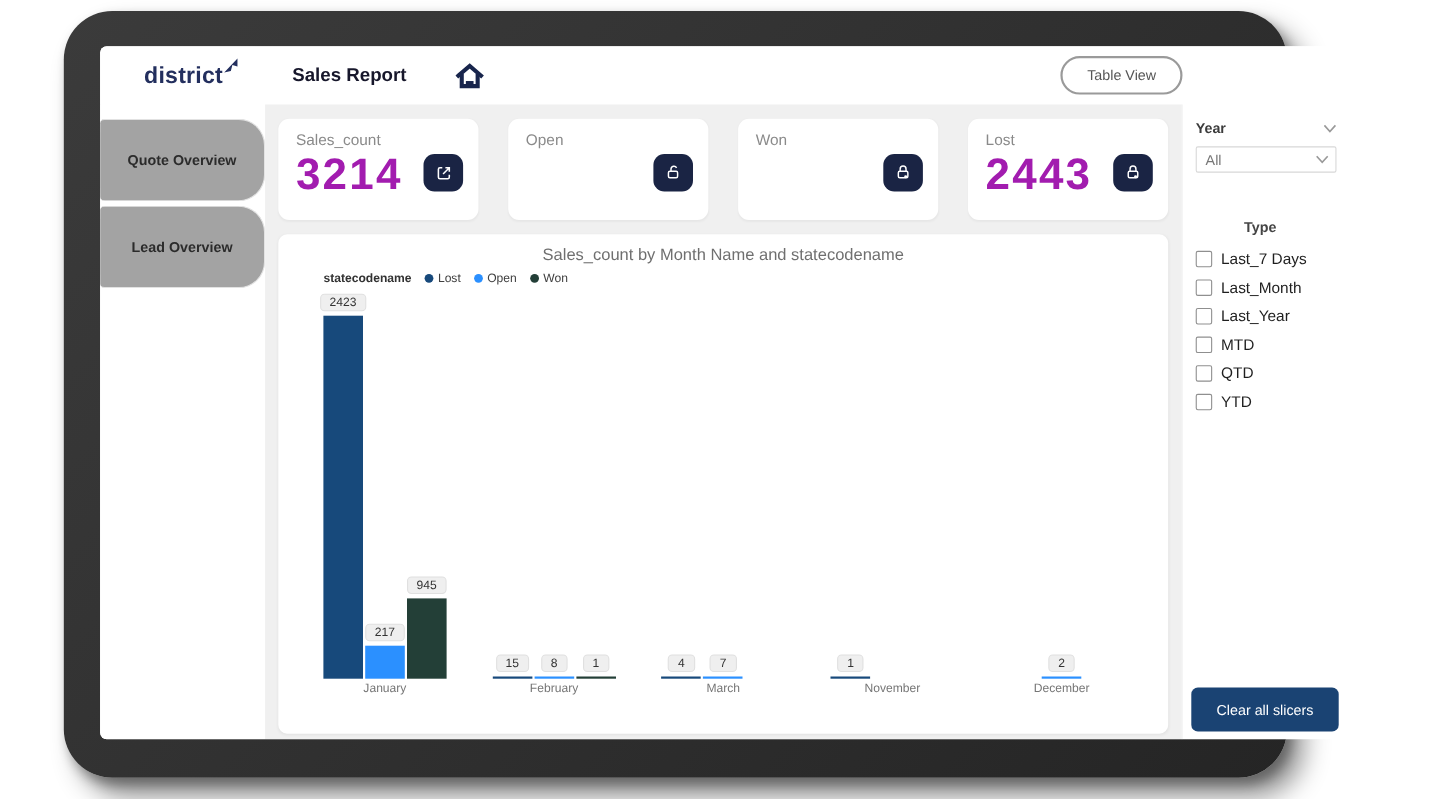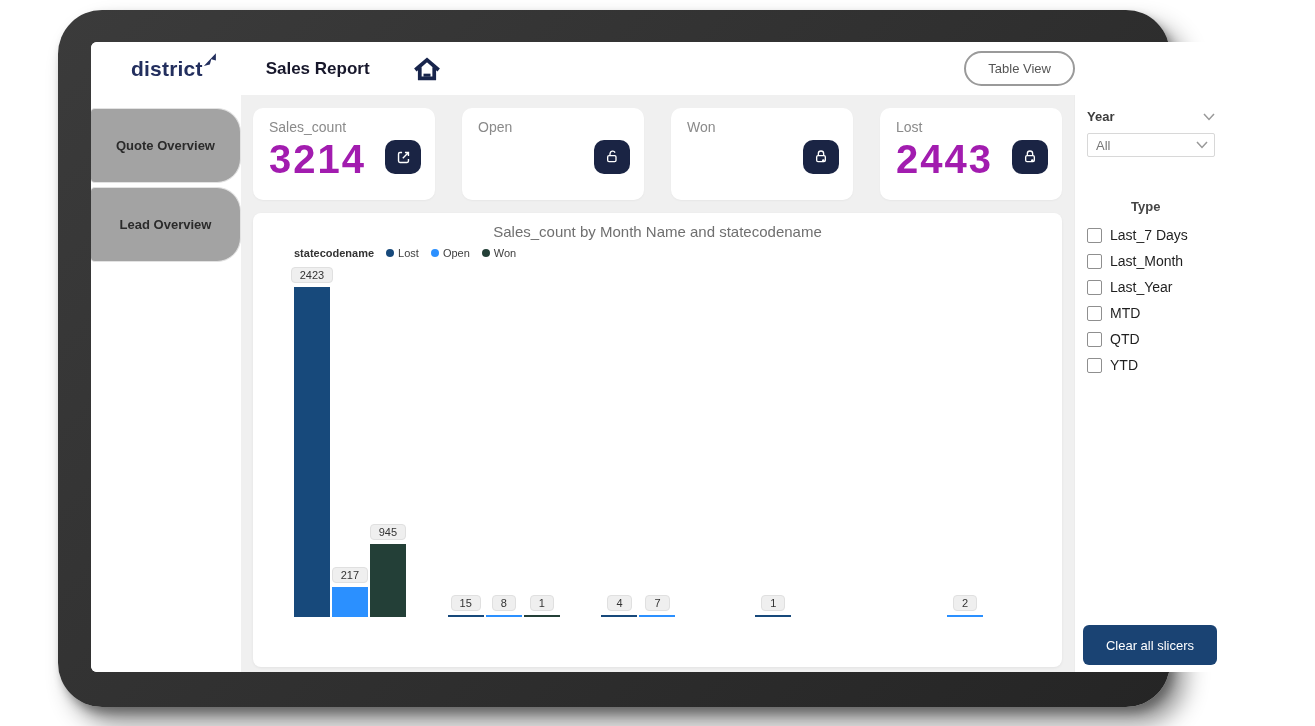--- a/index.html
+++ b/index.html
@@ -249,20 +249,27 @@
                 <div class="bar-slot"></div>
               </div>
               <div class="chart-group">
                 <div class="bar-slot"></div>
                 <div class="bar-slot">
                   <div class="bar-value">2</div>
                   <div class="bar" style="height: 2px; background: rgb(43, 144, 255);"></div>
                 </div>
                 <div class="bar-slot"></div>
               </div>
+            </div>
+          <div class="chart-x-labels">
+              <div class="x-label">January</div>
+              <div class="x-label">February</div>
+              <div class="x-label">March</div>
+              <div class="x-label">November</div>
+              <div class="x-label">December</div>
             </div>
         </div>
       </div>
 
       <div class="right-panel">
         <div class="panel-row">
           <span class="panel-label">Year</span>
           <span class="chev">
             <svg width="12" height="8" viewBox="0 0 12 8">
                 <path d="M1 1 L6 6.5 L11 1" fill="none" stroke="#999" stroke-width="1.5"></path>

